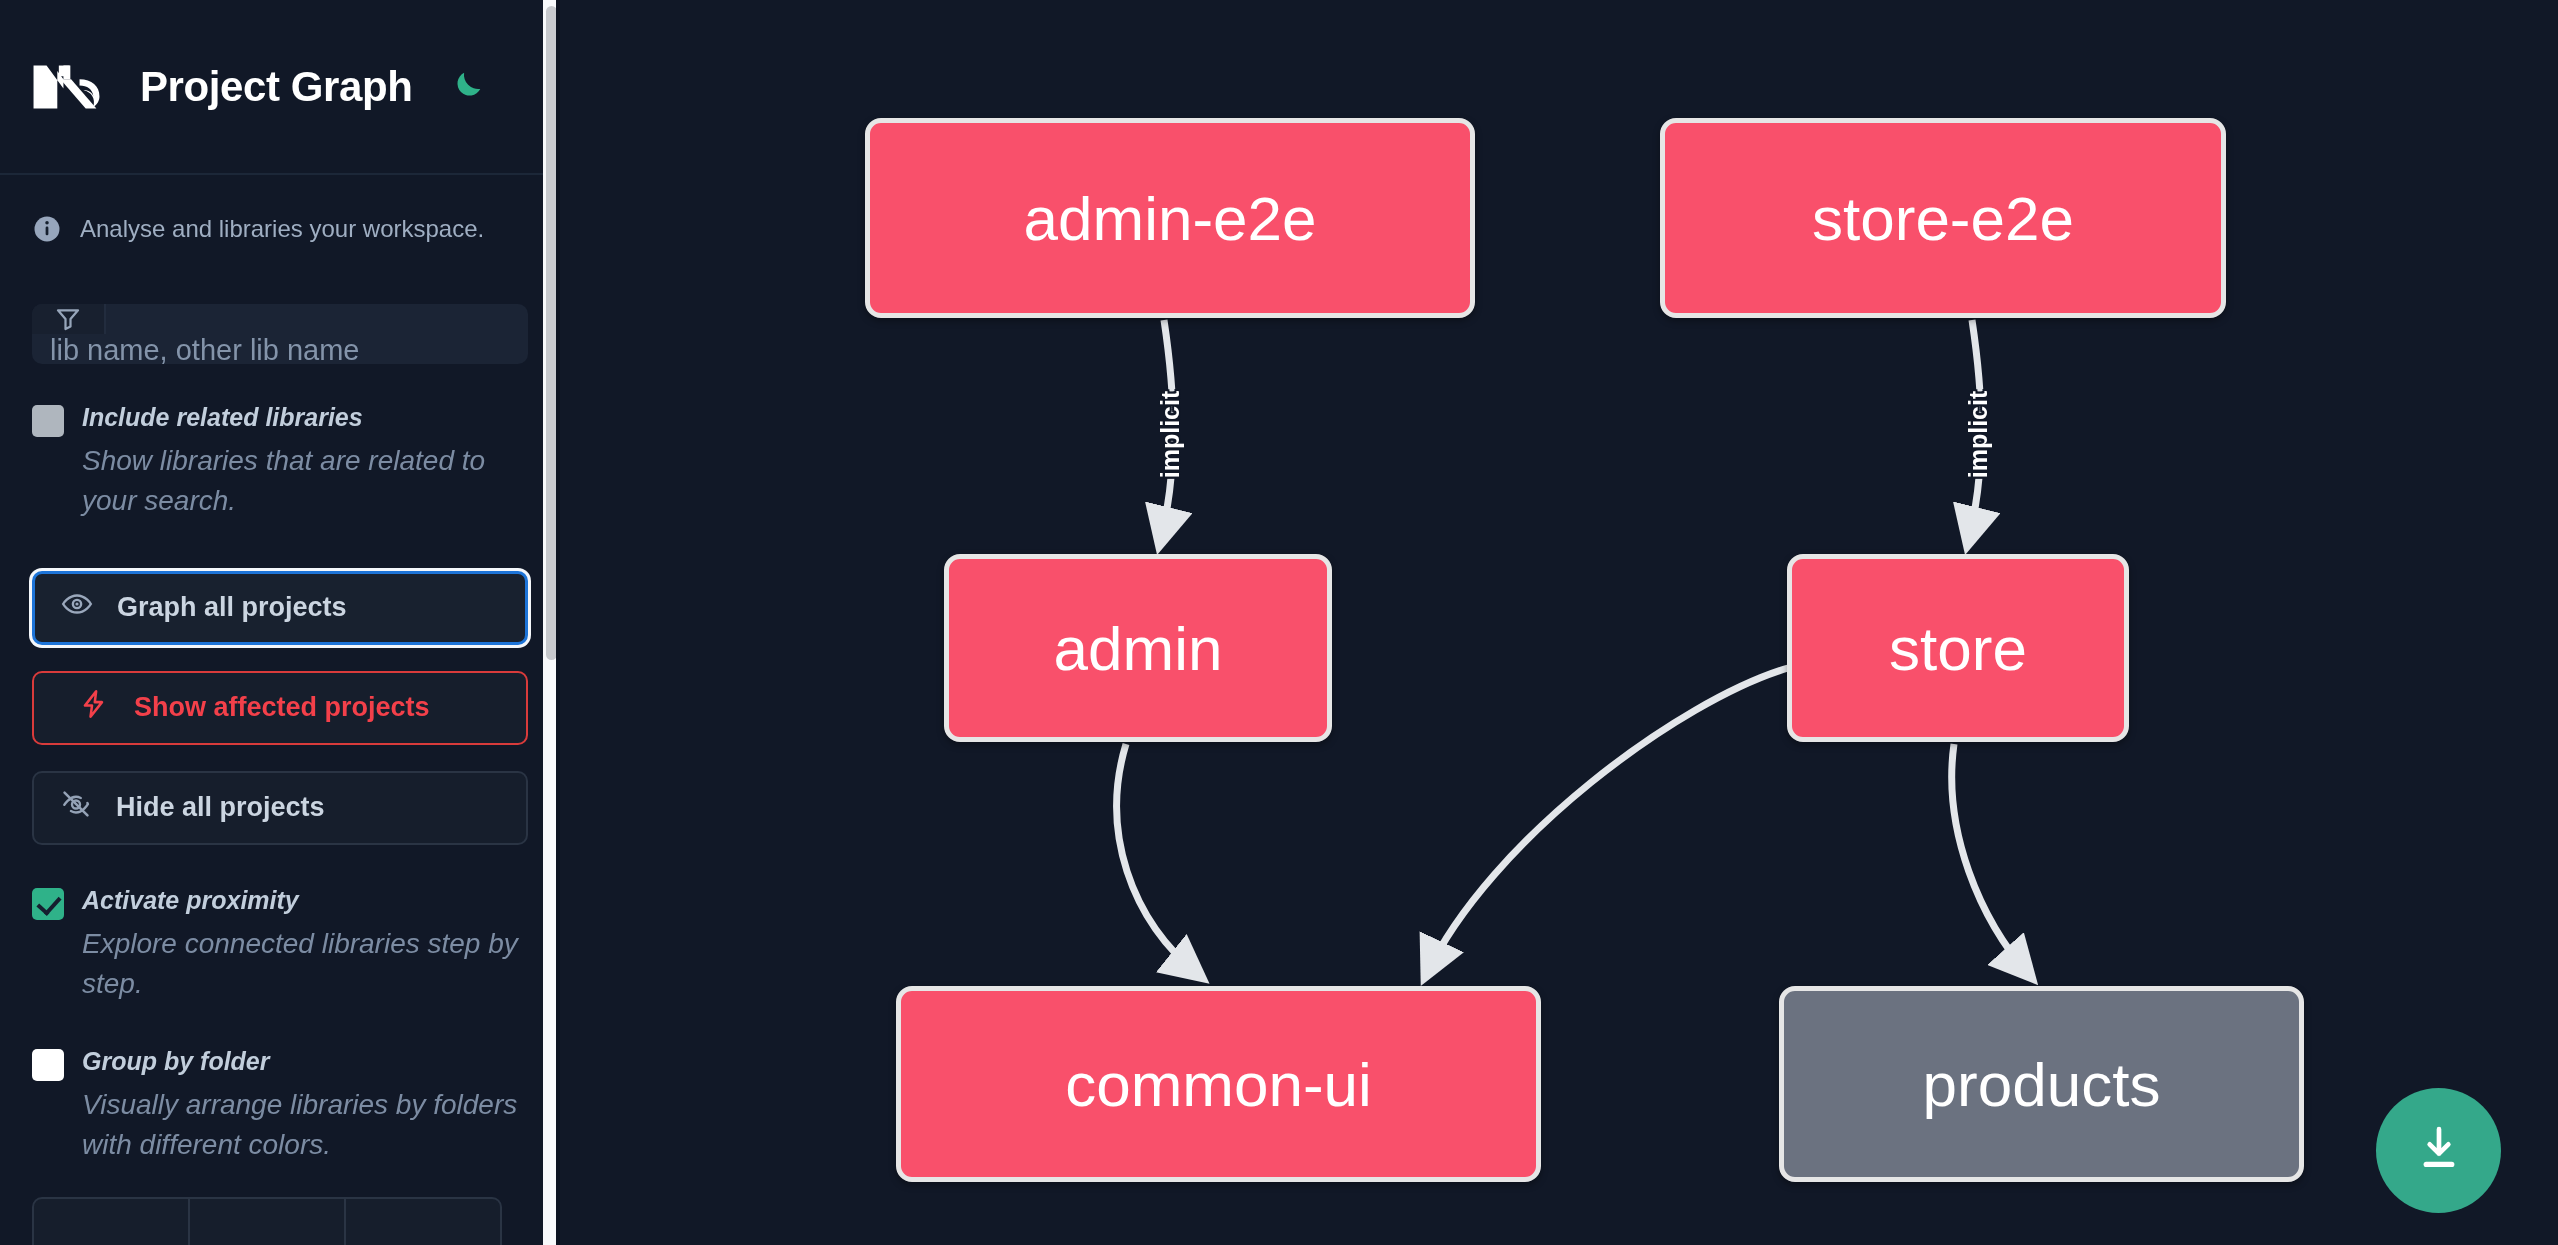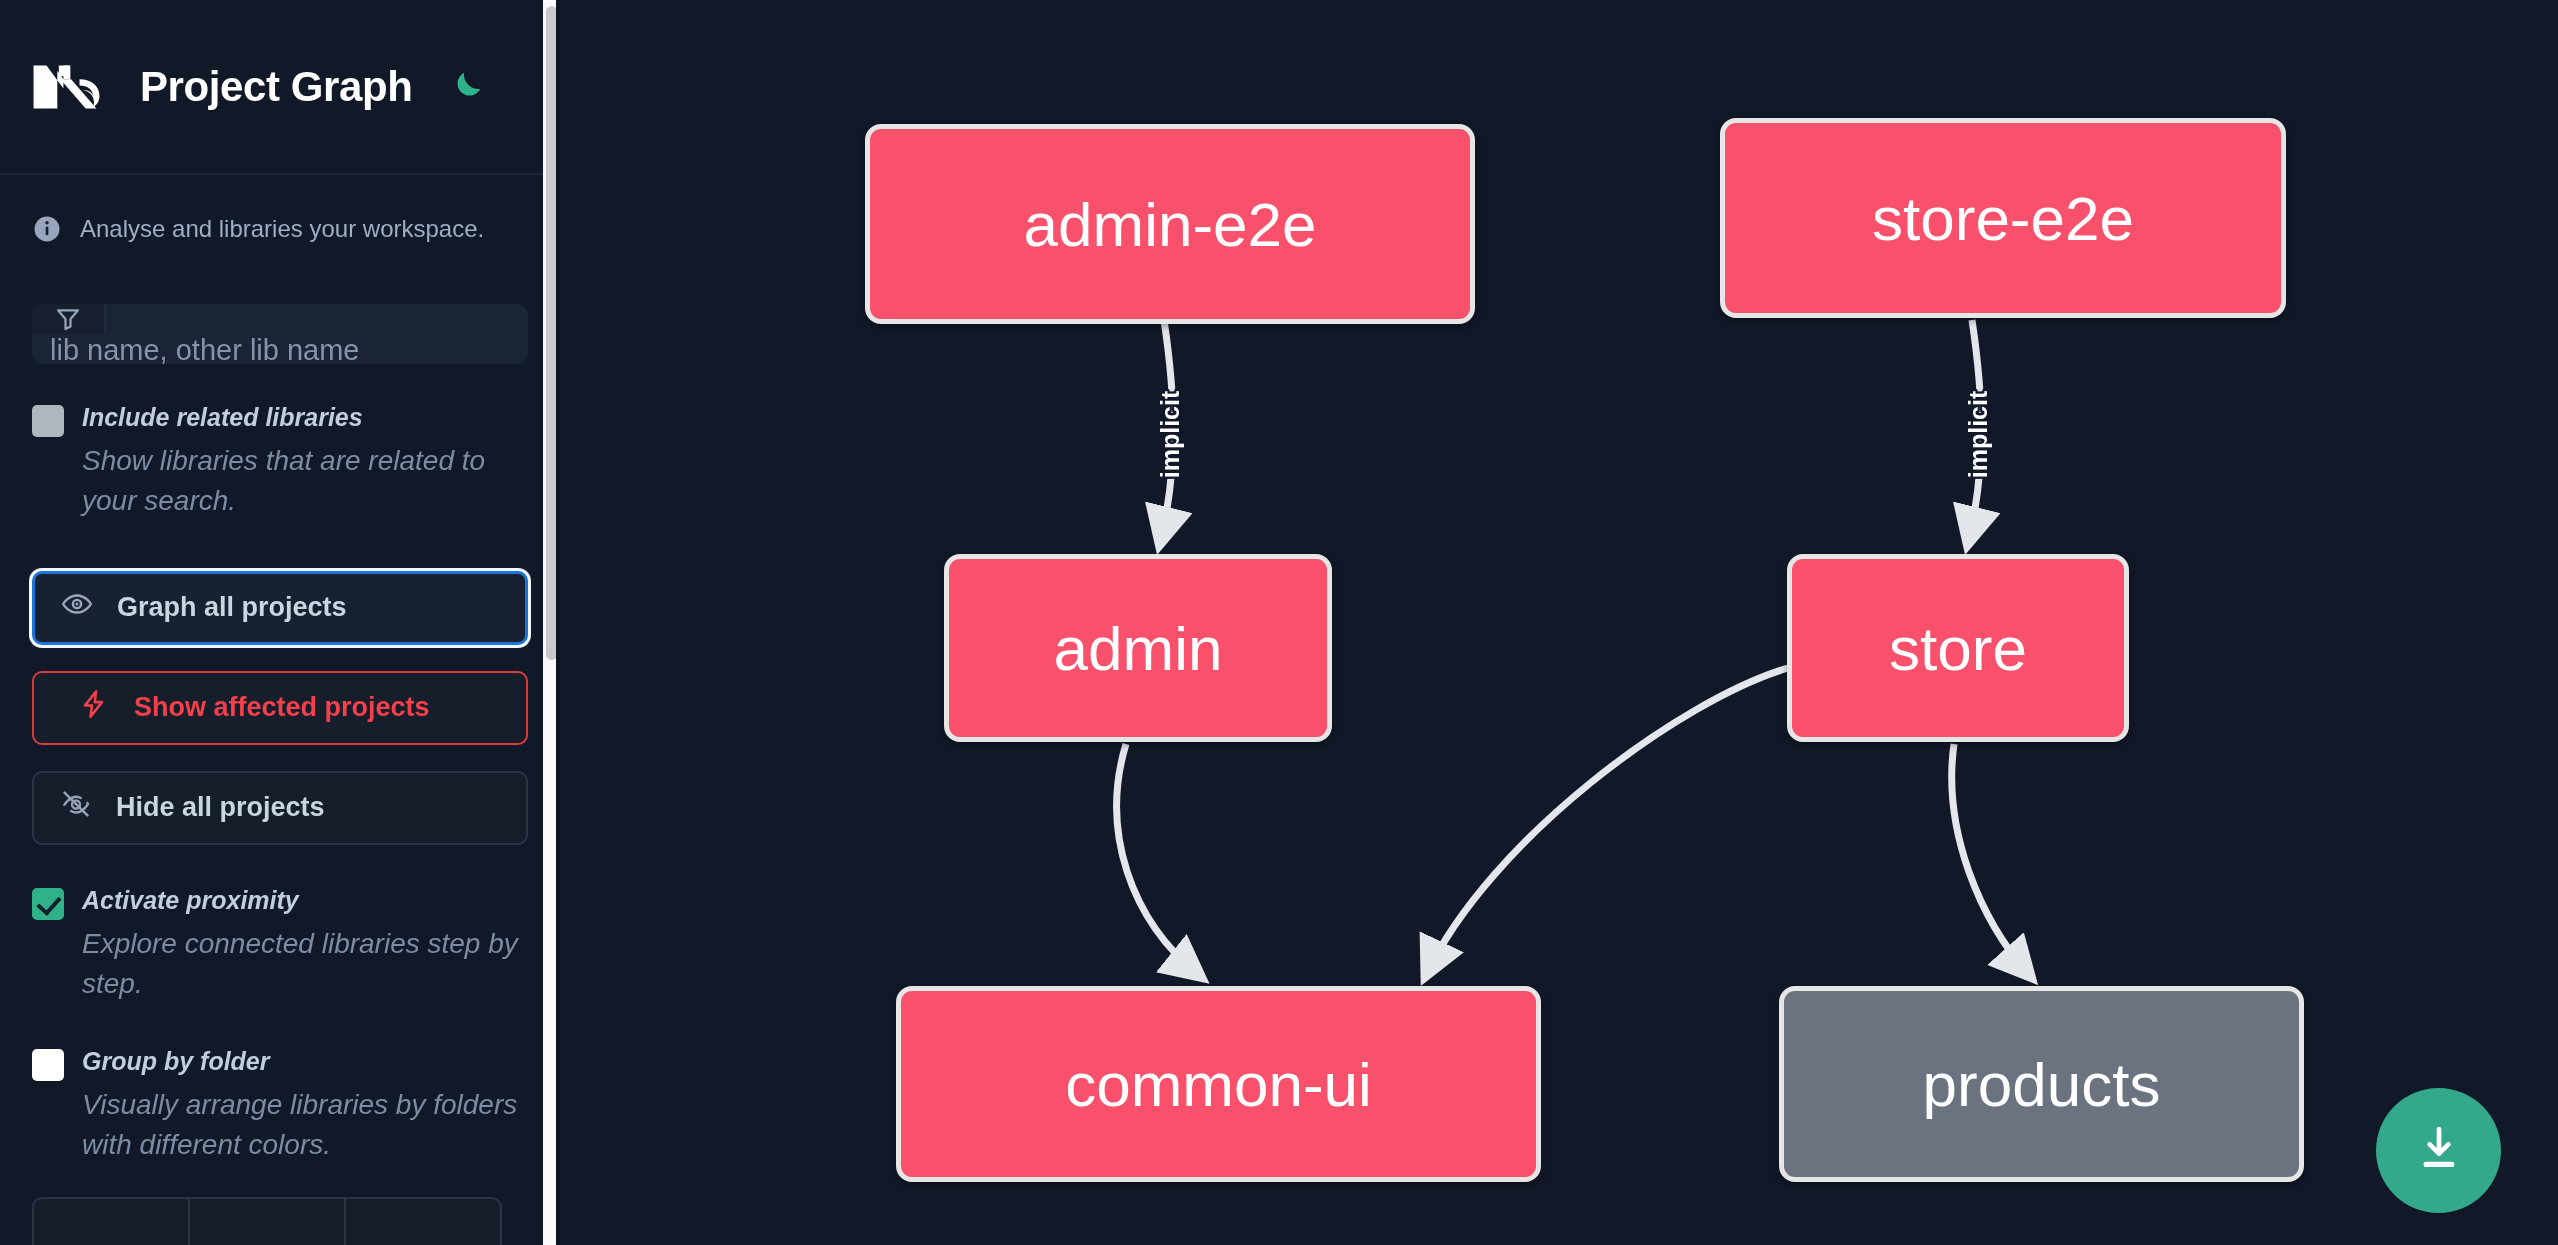--- a/index.html
+++ b/index.html
@@ -402,24 +402,24 @@
       </defs>
       <g fill="none" stroke="#E3E6EA" stroke-width="7" marker-end="url(#arrow)">
         <path d="M604 320 C 616 400, 618 470, 600 543"></path>
         <path d="M1412 320 C 1424 400, 1426 470, 1408 543"></path>
         <path d="M566 744 C 540 830, 570 920, 640 976"></path>
         <path d="M1228 668 C 1120 700, 930 840, 866 975"></path>
         <path d="M1394 744 C 1382 830, 1420 920, 1470 976"></path>
       </g>
     </svg>
 
-    <div class="gnode affected" style="left:305px;top:124px;width:610px;height:200px;">
+    <div class="gnode affected" style="left:305px;top:118px;width:610px;height:200px;">
       <span>admin-e2e</span>
     </div>
-    <div class="gnode affected" style="left:1160px;top:118px;width:566px;height:200px;">
+    <div class="gnode affected" style="left:1100px;top:118px;width:566px;height:200px;">
       <span>store-e2e</span>
     </div>
     <div class="gnode affected" style="left:384px;top:554px;width:388px;height:188px;">
       <span>admin</span>
     </div>
     <div class="gnode affected" style="left:1227px;top:554px;width:342px;height:188px;">
       <span>store</span>
     </div>
     <div class="gnode affected" style="left:336px;top:986px;width:645px;height:196px;">
       <span>common-ui</span>

